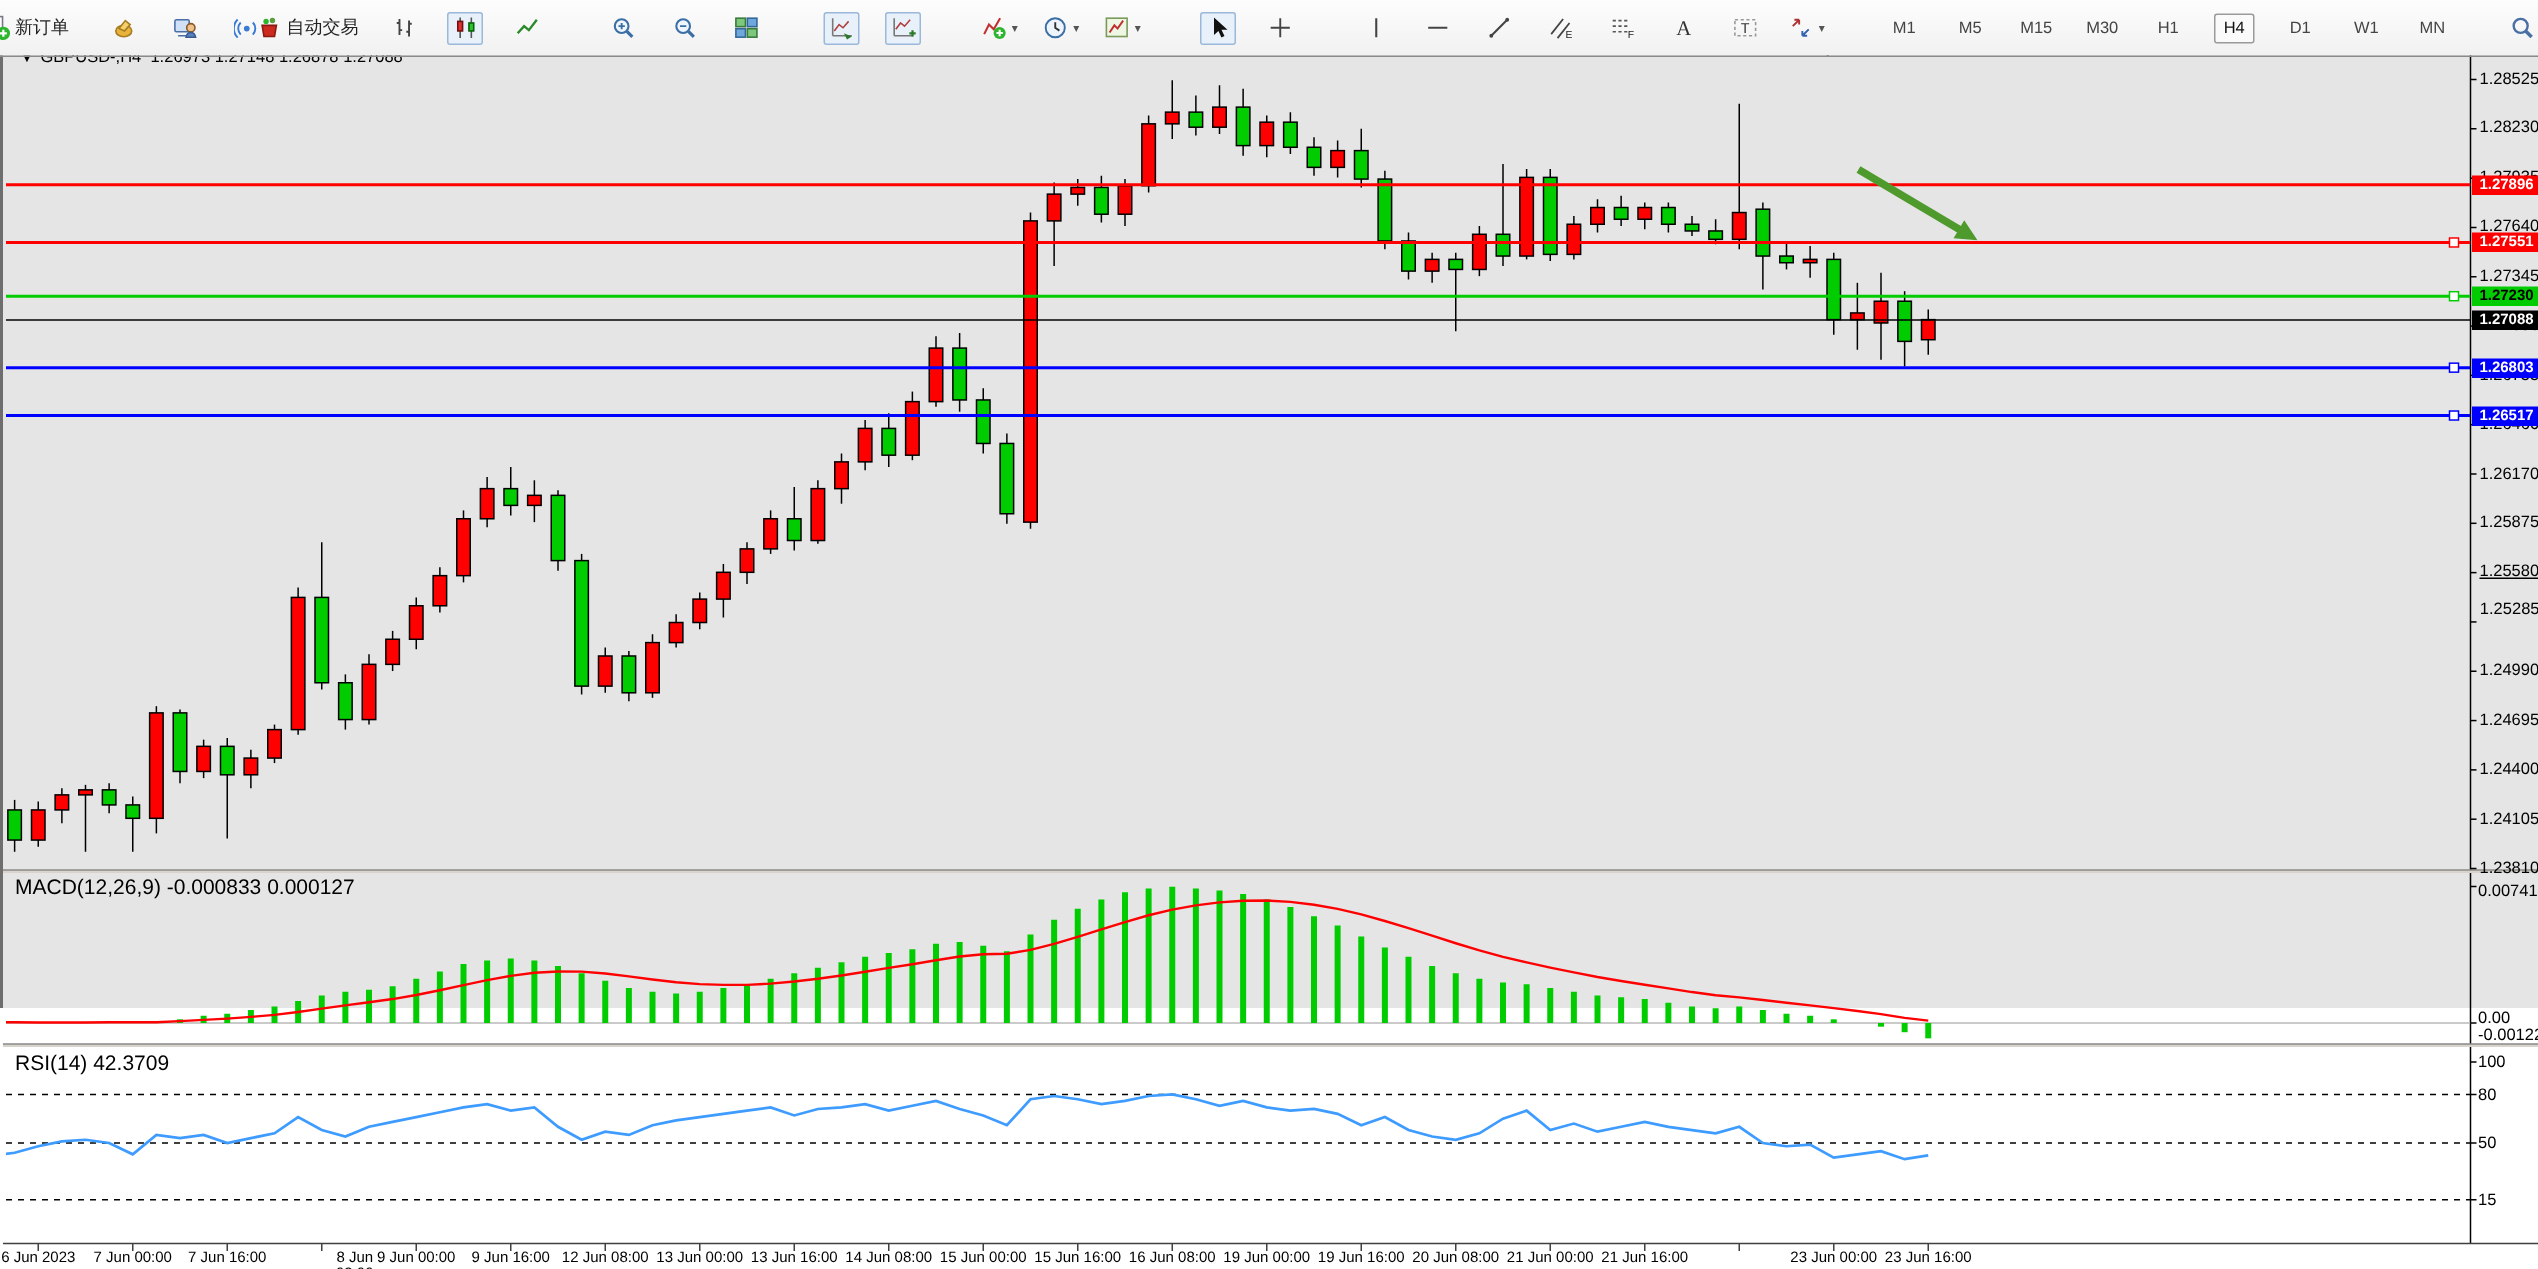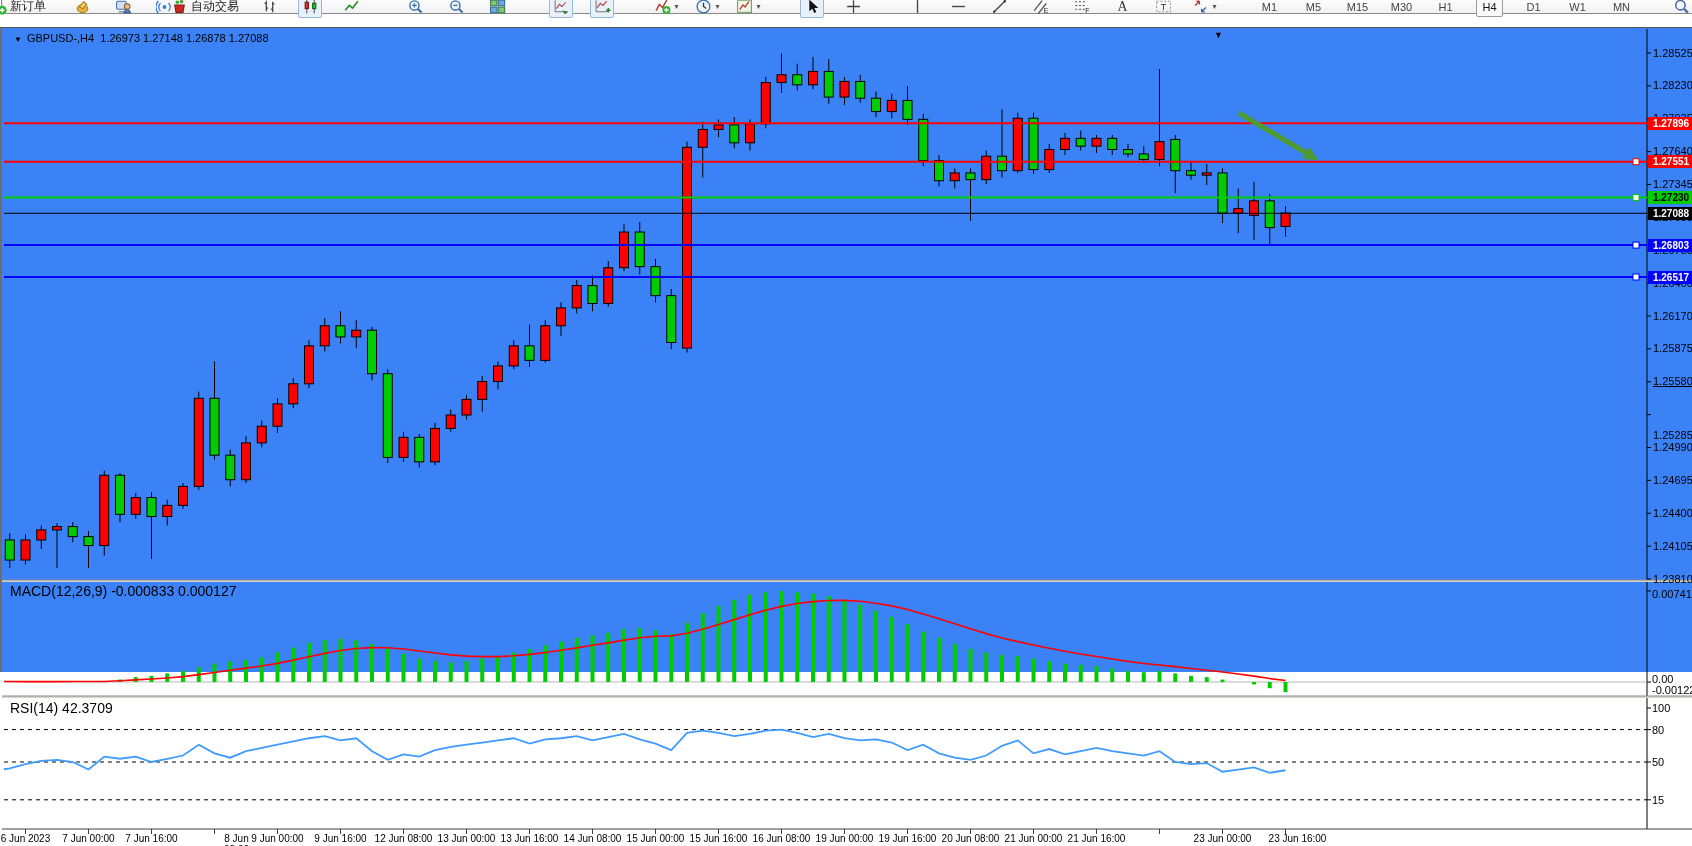--- a/index.html
+++ b/index.html
@@ -1,20 +1,20 @@
 <!DOCTYPE html>
 <html><head>
 <meta charset="utf-8">
 <style>
   * { box-sizing: border-box; margin: 0; padding: 0; }
   html,body { width:1692px; height:846px; overflow:hidden; background:#fff;
     font-family:"Liberation Sans", sans-serif; }
 
   
-  .toolbar { position:absolute; left:0; top:0; width:1692px; height:14px;
+  .toolbar { position:absolute; left:0; top:0; width:1692px; height:38px;
     background:linear-gradient(#fdfdfd,#f1f1f1); border-bottom:1px solid #8a8a8a;
     display:flex; align-items:center; padding:0 6px; gap:17px; z-index:50; }
   .tb-btn { height:22px; min-width:24px; display:flex; align-items:center; justify-content:center;
     gap:3px; padding:0 3px; border:1px solid transparent; border-radius:2px; color:#333; }
   .tb-btn.active { border:1px solid #9ab8da; background:#e8f1fa; }
   .tb-btn .lbl { font-size:12px; color:#222; white-space:nowrap; }
   .tb-btn .caret { font-size:8px; color:#555; margin-left:1px; }
   .tb-sep { width:1px; height:18px; background:#c8c8c8; margin:0 3px; }
   .tb-grip { width:5px; height:18px; margin:0 3px;
     background-image:radial-gradient(#b0b0b0 35%, transparent 36%);
@@ -24,21 +24,21 @@
     justify-content:center; font-size:11px; color:#444; border:1px solid transparent; border-radius:2px;}
   .tf-btn.active { background:#fafafa; border:1px solid #9a9a9a; color:#111; }
   .badge { position:absolute; top:-4px; right:-6px; width:13px; height:13px; border-radius:50%;
     background:#e03020; color:#fff; font-size:9px; font-weight:bold; display:flex;
     align-items:center; justify-content:center; border:1px solid #b01808;}
   .icon-wrap { position:relative; width:17px; height:17px; display:inline-flex; }
   .icon-wrap svg { width:17px; height:17px; }
 
   
   .chart-window { position:absolute; left:0; top:27px; width:1692px; height:645px;
-    background:#3b82f6; border-left:2px solid #6e6e6e; border-top:1px solid #555; }
+    background:#e5e5e5; border-left:2px solid #6e6e6e; border-top:1px solid #555; }
   #chart-svg { position:absolute; left:0; top:0; }
 
   .chart-title { position:absolute; left:12px; top:4px; font-size:11px; color:#000; z-index:5;}
   .chart-title .tri { font-size:8px; margin-right:5px; }
   .panel-label { position:absolute; left:8px; font-size:14px; color:#000; z-index:5; }
 
   .price-tick { position:absolute; left:1651px; width:40px; font-size:11px; color:#000;
     height:13px; line-height:13px; }
   .ind-tick { position:absolute; left:1650px; width:42px; font-size:11px; color:#000;
     height:12px; line-height:12px; }
@@ -662,21 +662,21 @@
       <div class="price-tick" style="top: 51.375px;">1.28230</div>
       <div class="price-tick" style="top: 84.25px;">1.27935</div>
       <div class="price-tick" style="top: 117.125px;">1.27640</div>
       <div class="price-tick" style="top: 150px;">1.27345</div>
       <div class="price-tick" style="top: 182.875px;">1.27050</div>
       <div class="price-tick" style="top: 215.75px;">1.26755</div>
       <div class="price-tick" style="top: 248.625px;">1.26460</div>
       <div class="price-tick" style="top: 281.5px;">1.26170</div>
       <div class="price-tick" style="top: 314.375px;">1.25875</div>
       <div class="price-tick" style="top: 347.25px; text-decoration: underline;">1.25580</div>
-      <div class="price-tick" style="top: 401px;">1.25285</div>
+      <div class="price-tick" style="top: 372px; text-align: right;">1.25285</div>
       <div class="price-tick" style="top: 413px;">1.24990</div>
       <div class="price-tick" style="top: 445.875px;">1.24695</div>
       <div class="price-tick" style="top: 478.75px;">1.24400</div>
       <div class="price-tick" style="top: 511.625px;">1.24105</div>
       <div class="price-tick" style="top: 544.5px;">1.23810</div>
       <div class="ind-tick" style="top: 560.003px;">0.007412</div>
       <div class="ind-tick" style="top: 645px;">0.00</div>
       <div class="ind-tick" style="top: 656px;">-0.001226</div>
       <div class="ind-tick" style="top: 674px;">100</div>
       <div class="ind-tick" style="top: 695.6px;">80</div>
@@ -701,15 +701,15 @@
       <div class="time-label" style="top: 805px; left: 611.5px;">15 Jun 00:00</div>
       <div class="time-label" style="top: 805px; left: 674.5px;">15 Jun 16:00</div>
       <div class="time-label" style="top: 805px; left: 737.5px;">16 Jun 08:00</div>
       <div class="time-label" style="top: 805px; left: 800.5px;">19 Jun 00:00</div>
       <div class="time-label" style="top: 805px; left: 863.5px;">19 Jun 16:00</div>
       <div class="time-label" style="top: 805px; left: 926.5px;">20 Jun 08:00</div>
       <div class="time-label" style="top: 805px; left: 989.5px;">21 Jun 00:00</div>
       <div class="time-label" style="top: 805px; left: 1052.5px;">21 Jun 16:00</div>
       <div class="time-label" style="top: 805px; left: 1080px; margin-top: 28px;">22 Jun 08:00</div>
       <div class="time-label" style="top: 805px; left: 1178.5px;">23 Jun 00:00</div>
-      <div class="time-label" style="top: 805px; left: 1241.5px; margin-left: 12px;">23 Jun 16:00</div>
+      <div class="time-label" style="top: 805px; left: 1241.5px;">23 Jun 16:00</div>
     </div>
 </div>
 
 </body></html>

